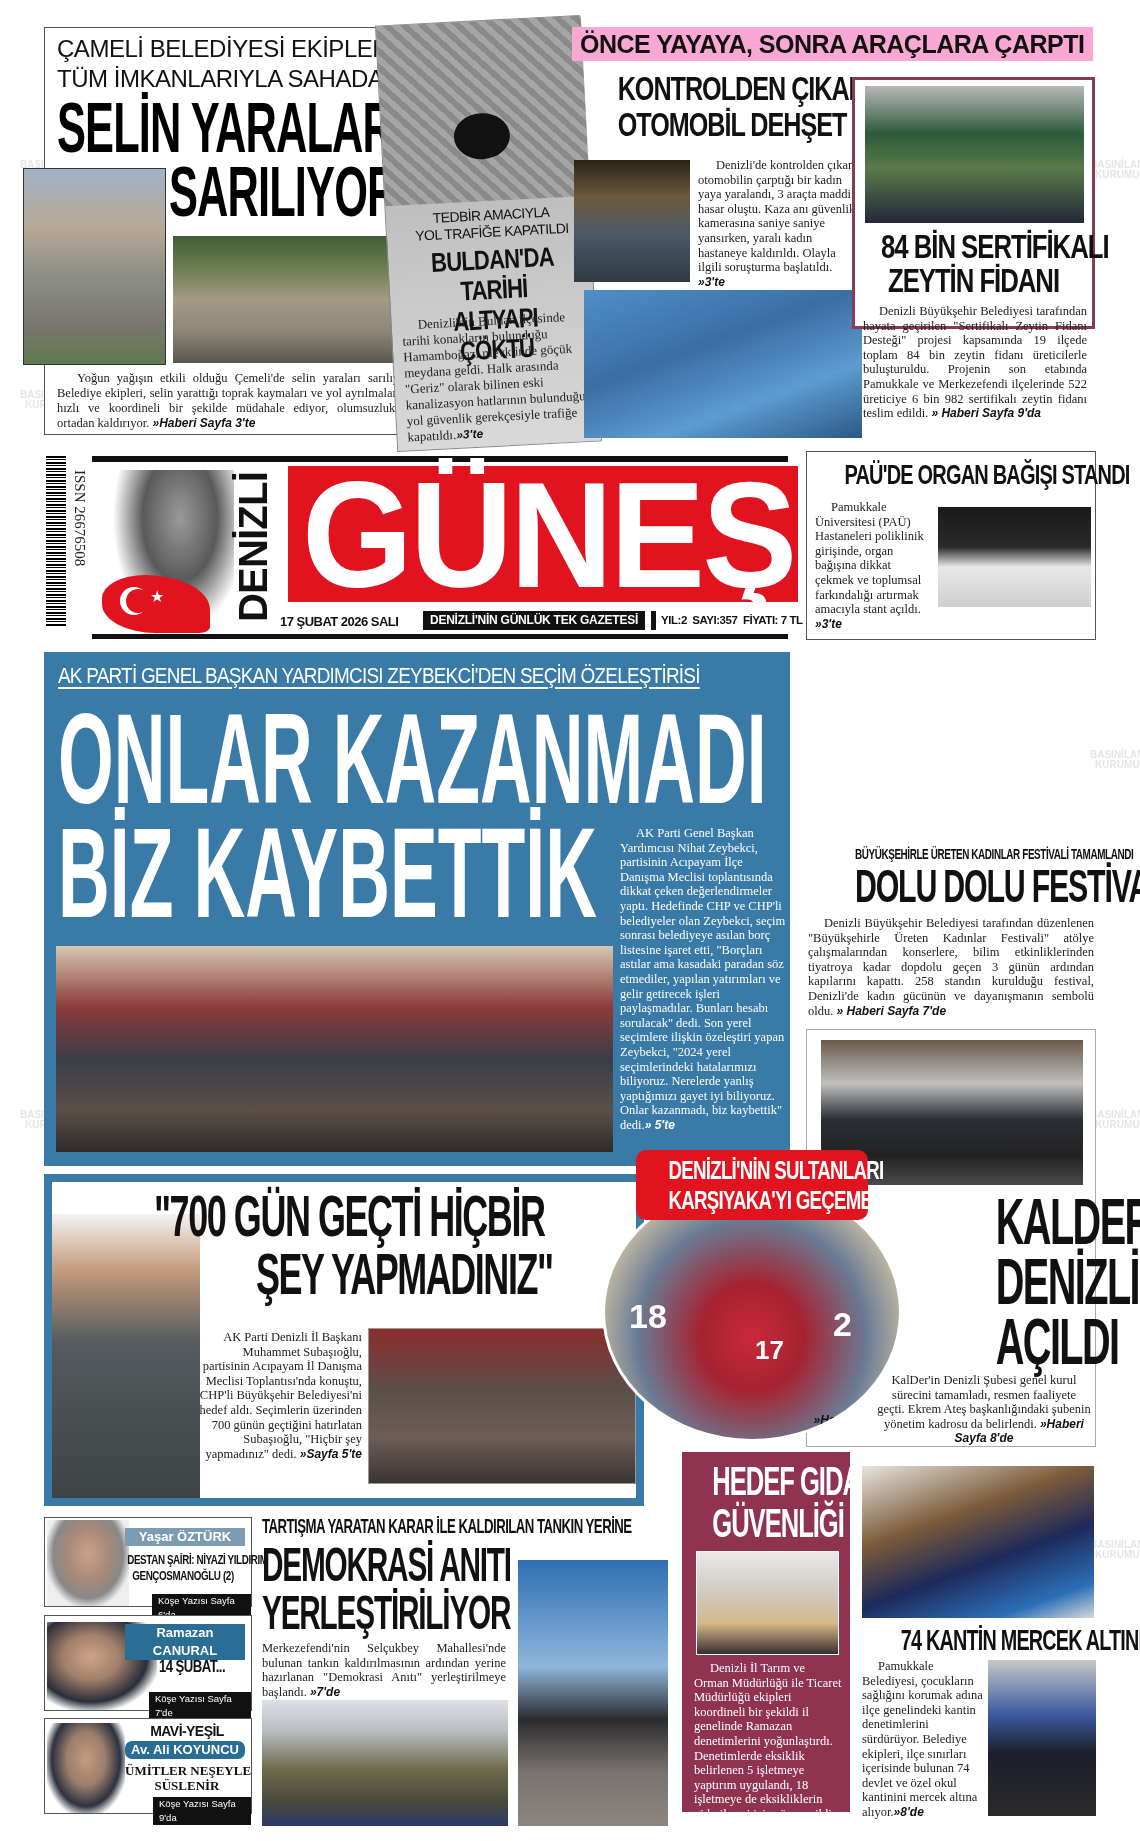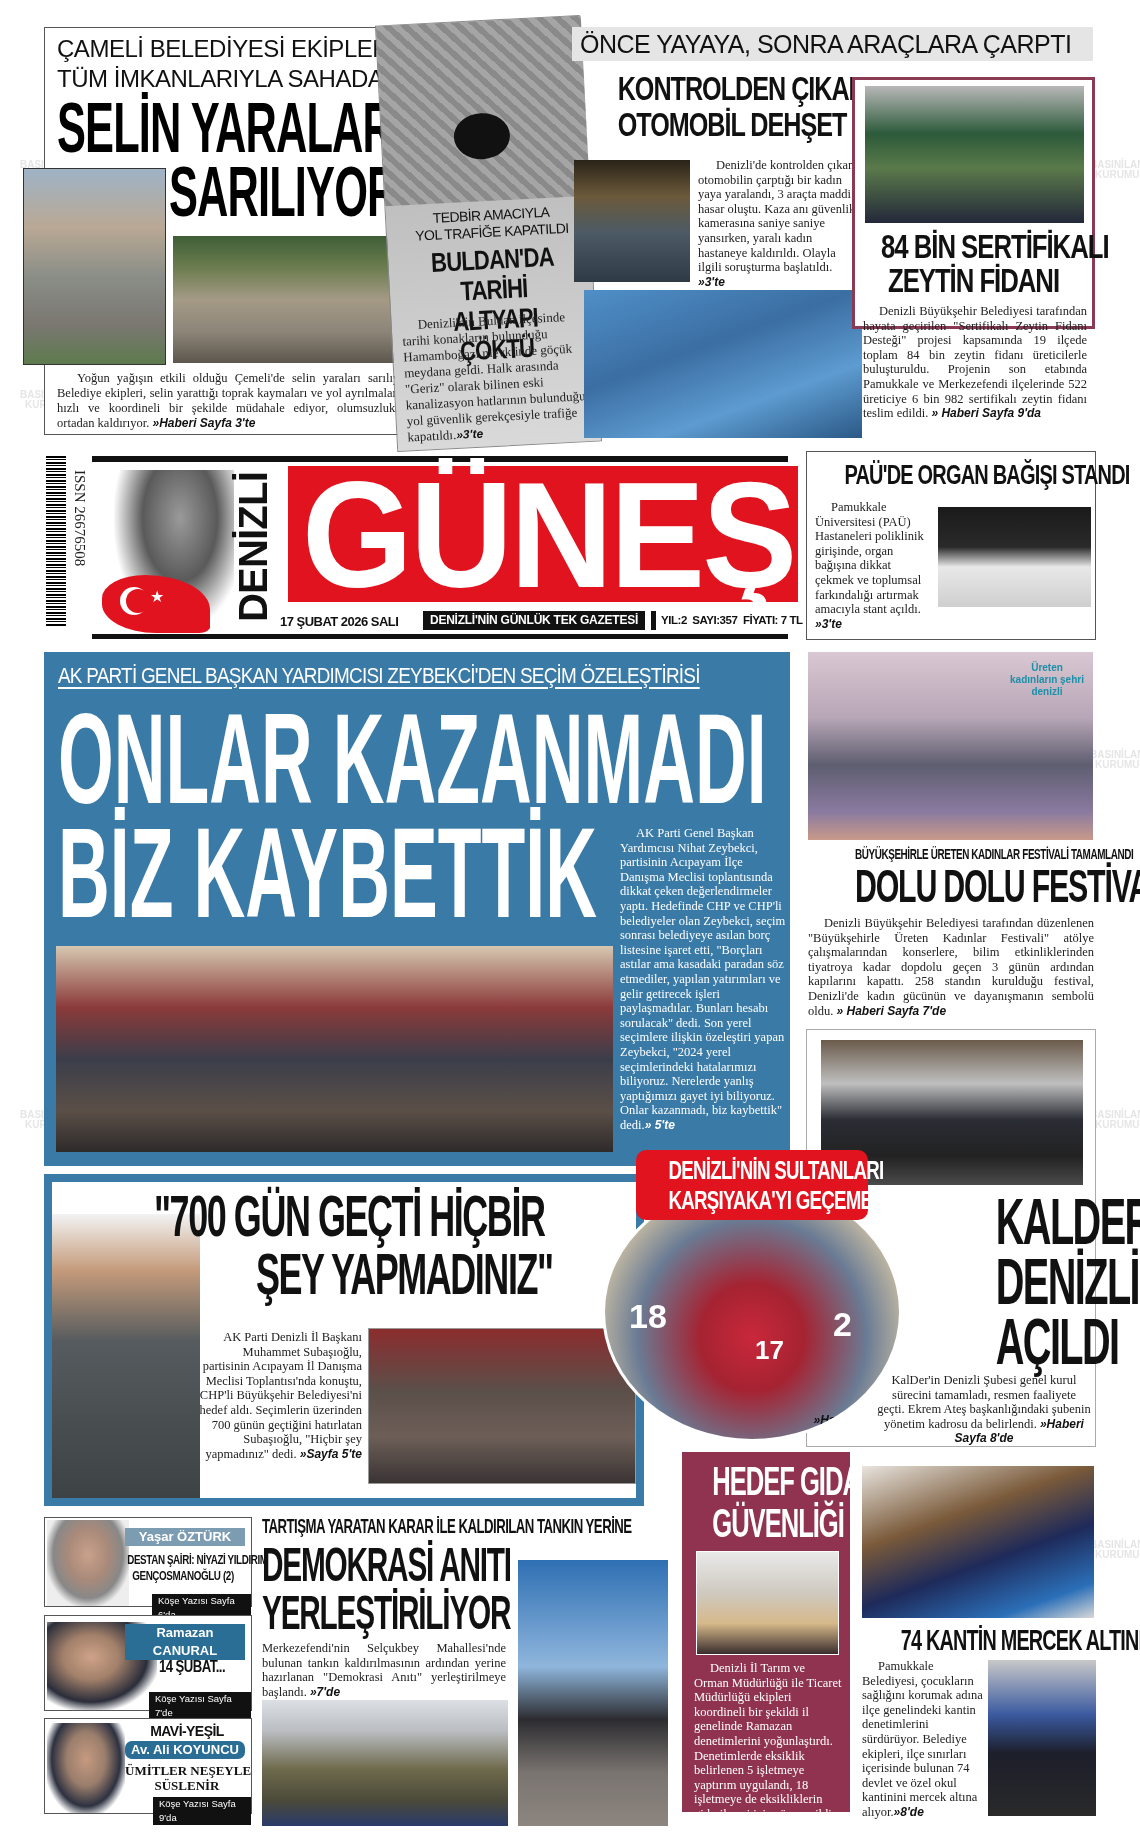--- a/index.html
+++ b/index.html
@@ -16,21 +16,21 @@
   .wm { position: absolute; font-family: "Liberation Sans", sans-serif; font-weight: 700; font-size: 10px; color: rgba(180,180,180,0.35); line-height: 10px; text-align: center; pointer-events: none; }
 
   
   #story-cameli .kicker { font-family: "Liberation Sans", sans-serif; font-size: 24px; line-height: 29px; color: #111; letter-spacing: -0.02em; }
   #story-cameli .big { font-family: "Liberation Sans", sans-serif; font-weight: 700; color: #000; font-size: 70px; line-height: 64px; transform: scaleX(0.62); transform-origin: left top; letter-spacing: -0.02em; white-space: nowrap; }
 
   
   #story-buldan { background: linear-gradient(180deg, #9a9a9a 0%, #bcbcbc 35%, #d9d9d9 100%); transform: rotate(-3deg); transform-origin: center; }
 
   
-  .yellow-bar { background: #e5e5e5; }
+  .yellow-bar { background: #f9a8d4; font-weight: bold; }
 
   
   .mast-red { background: #e0131f; margin-left: 10px; }
   .gunes { font-family: "Liberation Sans", sans-serif; font-weight: 700; color: #fff; font-size: 150px; line-height: 130px; letter-spacing: -0.02em; transform: scaleX(0.95); transform-origin: left top; white-space: nowrap; }
 
   
   .blue { background: #3a7aa6; }
   .main-head { font-family: "Liberation Sans", sans-serif; font-weight: 700; color: #fff; white-space: nowrap; transform-origin: left top; }
 
   .maroon { background: #8f3350; }
@@ -116,23 +116,20 @@
 
 <section class="abs blue" style="left:44px;top:652px;width:746px;height:514px;">
   <div class="abs" style="left:14px;top:12px;font-family:'Liberation Sans',sans-serif;font-size:22px;line-height:24px;color:#fff;white-space:nowrap;letter-spacing:-0.04em;transform:scaleX(0.86);transform-origin:left top;text-decoration:underline;text-underline-offset:4px;">AK PARTİ GENEL BAŞKAN YARDIMCISI ZEYBEKCİ'DEN SEÇİM ÖZELEŞTİRİSİ</div>
   <div class="main-head abs" style="left:14px;top:48px;font-size:128px;line-height:118px;transform:scaleX(0.56);">ONLAR KAZANMADI</div>
   <div class="main-head abs" style="left:14px;top:162px;font-size:128px;line-height:118px;transform:scaleX(0.56);">BİZ KAYBETTİK</div>
   <p class="abs" style="left:576px;top:174px;width:166px;font-family:'Liberation Serif',serif;font-size:12.5px;line-height:14.6px;color:#fff;text-indent:16px;"><span>AK Parti Genel Başkan Yardımcısı Nihat Zeybekci, partisinin Acıpayam İlçe Danışma Meclisi toplantısında dikkat çeken değerlendirmeler yaptı. Hedefinde CHP ve CHP'li belediyeler olan Zeybekci, seçim sonrası belediyeye asılan borç listesine işaret etti, "Borçları astılar ama kasadaki paradan söz etmediler, yapılan yatırımları ve gelir getirecek işleri paylaşmadılar. Bunları hesabı sorulacak" dedi. Son yerel seçimlere ilişkin özeleştiri yapan Zeybekci, "2024 yerel seçimlerindeki hatalarımızı biliyoruz. Nerelerde yanlış yaptığımızı gayet iyi biliyoruz. Onlar kazanmadı, biz kaybettik" dedi.</span><span class="ref" style="color:#fff;">» 5'te</span></p>
   <div class="photo" style="left:12px;top:294px;width:557px;height:206px;background:linear-gradient(180deg,#d6c7b0 0%,#8b3a3a 30%,#3b3e4a 55%,#5b4f47 80%,#2d2a2a 100%);"></div>
 </section>
 
 <section class="abs" style="left:806px;top:652px;width:290px;height:370px;">
-  <div class="photo" style="left:2px;top:0;width:285px;height:188px;background:linear-gradient(180deg,#d9c7d2 0%,#b7a6b6 35%,#5e5e70 60%,#8a7aa0 85%,#c99a8a 100%);">
-    <div class="abs" style="left:200px;top:10px;width:78px;font-family:'Liberation Sans',sans-serif;font-weight:700;font-size:10px;line-height:12px;color:#1c8fa8;text-align:center;">Üreten kadınların şehri denizli</div>
-  </div>
   <div class="abs cond" style="left:0;top:193px;width:288px;text-align:center;font-size:15px;line-height:18px;color:#111;transform:scaleX(0.66);transform-origin:center top;white-space:nowrap;">BÜYÜKŞEHİRLE ÜRETEN KADINLAR FESTİVALİ TAMAMLANDI</div>
   <div class="abs cond" style="left:0;top:210px;width:288px;text-align:center;font-size:46px;line-height:48px;color:#111;transform:scaleX(0.66);transform-origin:center top;white-space:nowrap;">DOLU DOLU FESTİVAL</div>
   <p class="serif-body abs" style="left:2px;top:264px;width:286px;font-size:12.5px;line-height:14.6px;text-indent:16px;text-align:justify;"><span>Denizli Büyükşehir Belediyesi tarafından düzenlenen "Büyükşehirle Üreten Kadınlar Festivali" atölye çalışmalarından konserlere, bilim etkinliklerinden tiyatroya kadar dopdolu geçen 3 günün ardından kapılarını kapattı. 258 standın kurulduğu festival, Denizli'de kadın gücünün ve dayanışmanın sembolü oldu.</span> <span class="ref">» Haberi Sayfa 7'de</span></p>
 </section>
 
 <section class="boxed" style="left:806px;top:1029px;width:290px;height:418px;border-color:#aaa;">
   <div class="photo" style="left:14px;top:10px;width:262px;height:145px;background:linear-gradient(180deg,#6a5a4a 0%,#bfbfbf 30%,#2b2d35 55%,#222 80%,#4a4a4a 100%);"></div>
   <div class="abs cond" style="left:128px;top:162px;width:160px;text-align:right;font-size:64px;line-height:60px;color:#111;transform:scaleX(0.62);transform-origin:right top;white-space:nowrap;"><span>KALDER</span><br><span>DENİZLİ</span><br><span>AÇILDI</span></div>
   <p class="serif-body abs" style="left:70px;top:343px;width:214px;font-size:12.5px;line-height:14.6px;text-align:center;"><span>KalDer'in Denizli Şubesi genel kurul sürecini tamamladı, resmen faaliyete geçti. Ekrem Ateş başkanlığındaki şubenin yönetim kadrosu da belirlendi.</span> <span class="ref">»Haberi Sayfa 8'de</span></p>
 </section>

